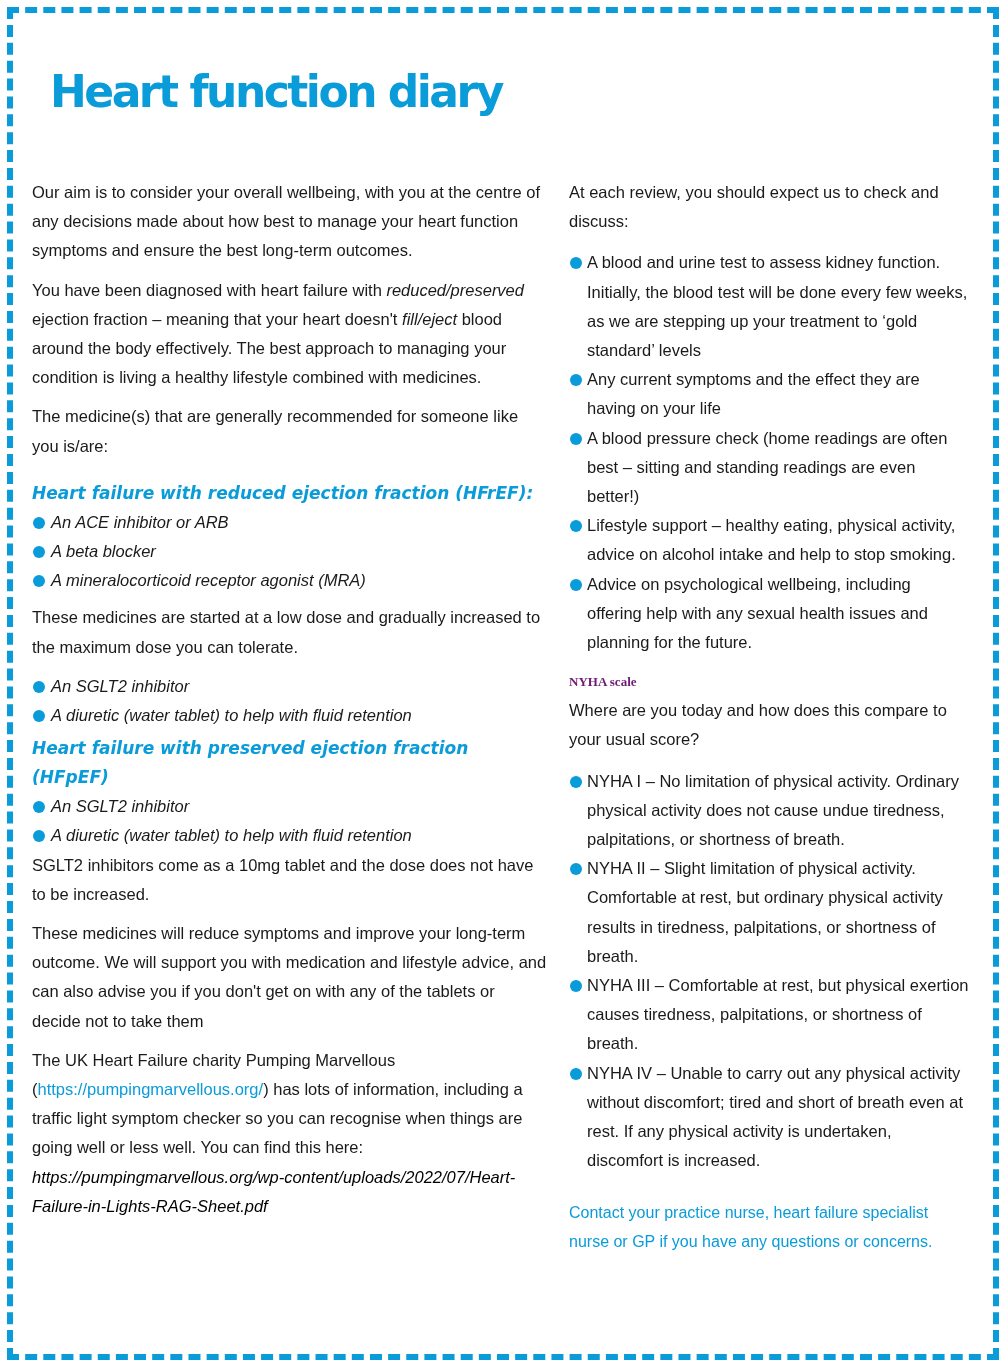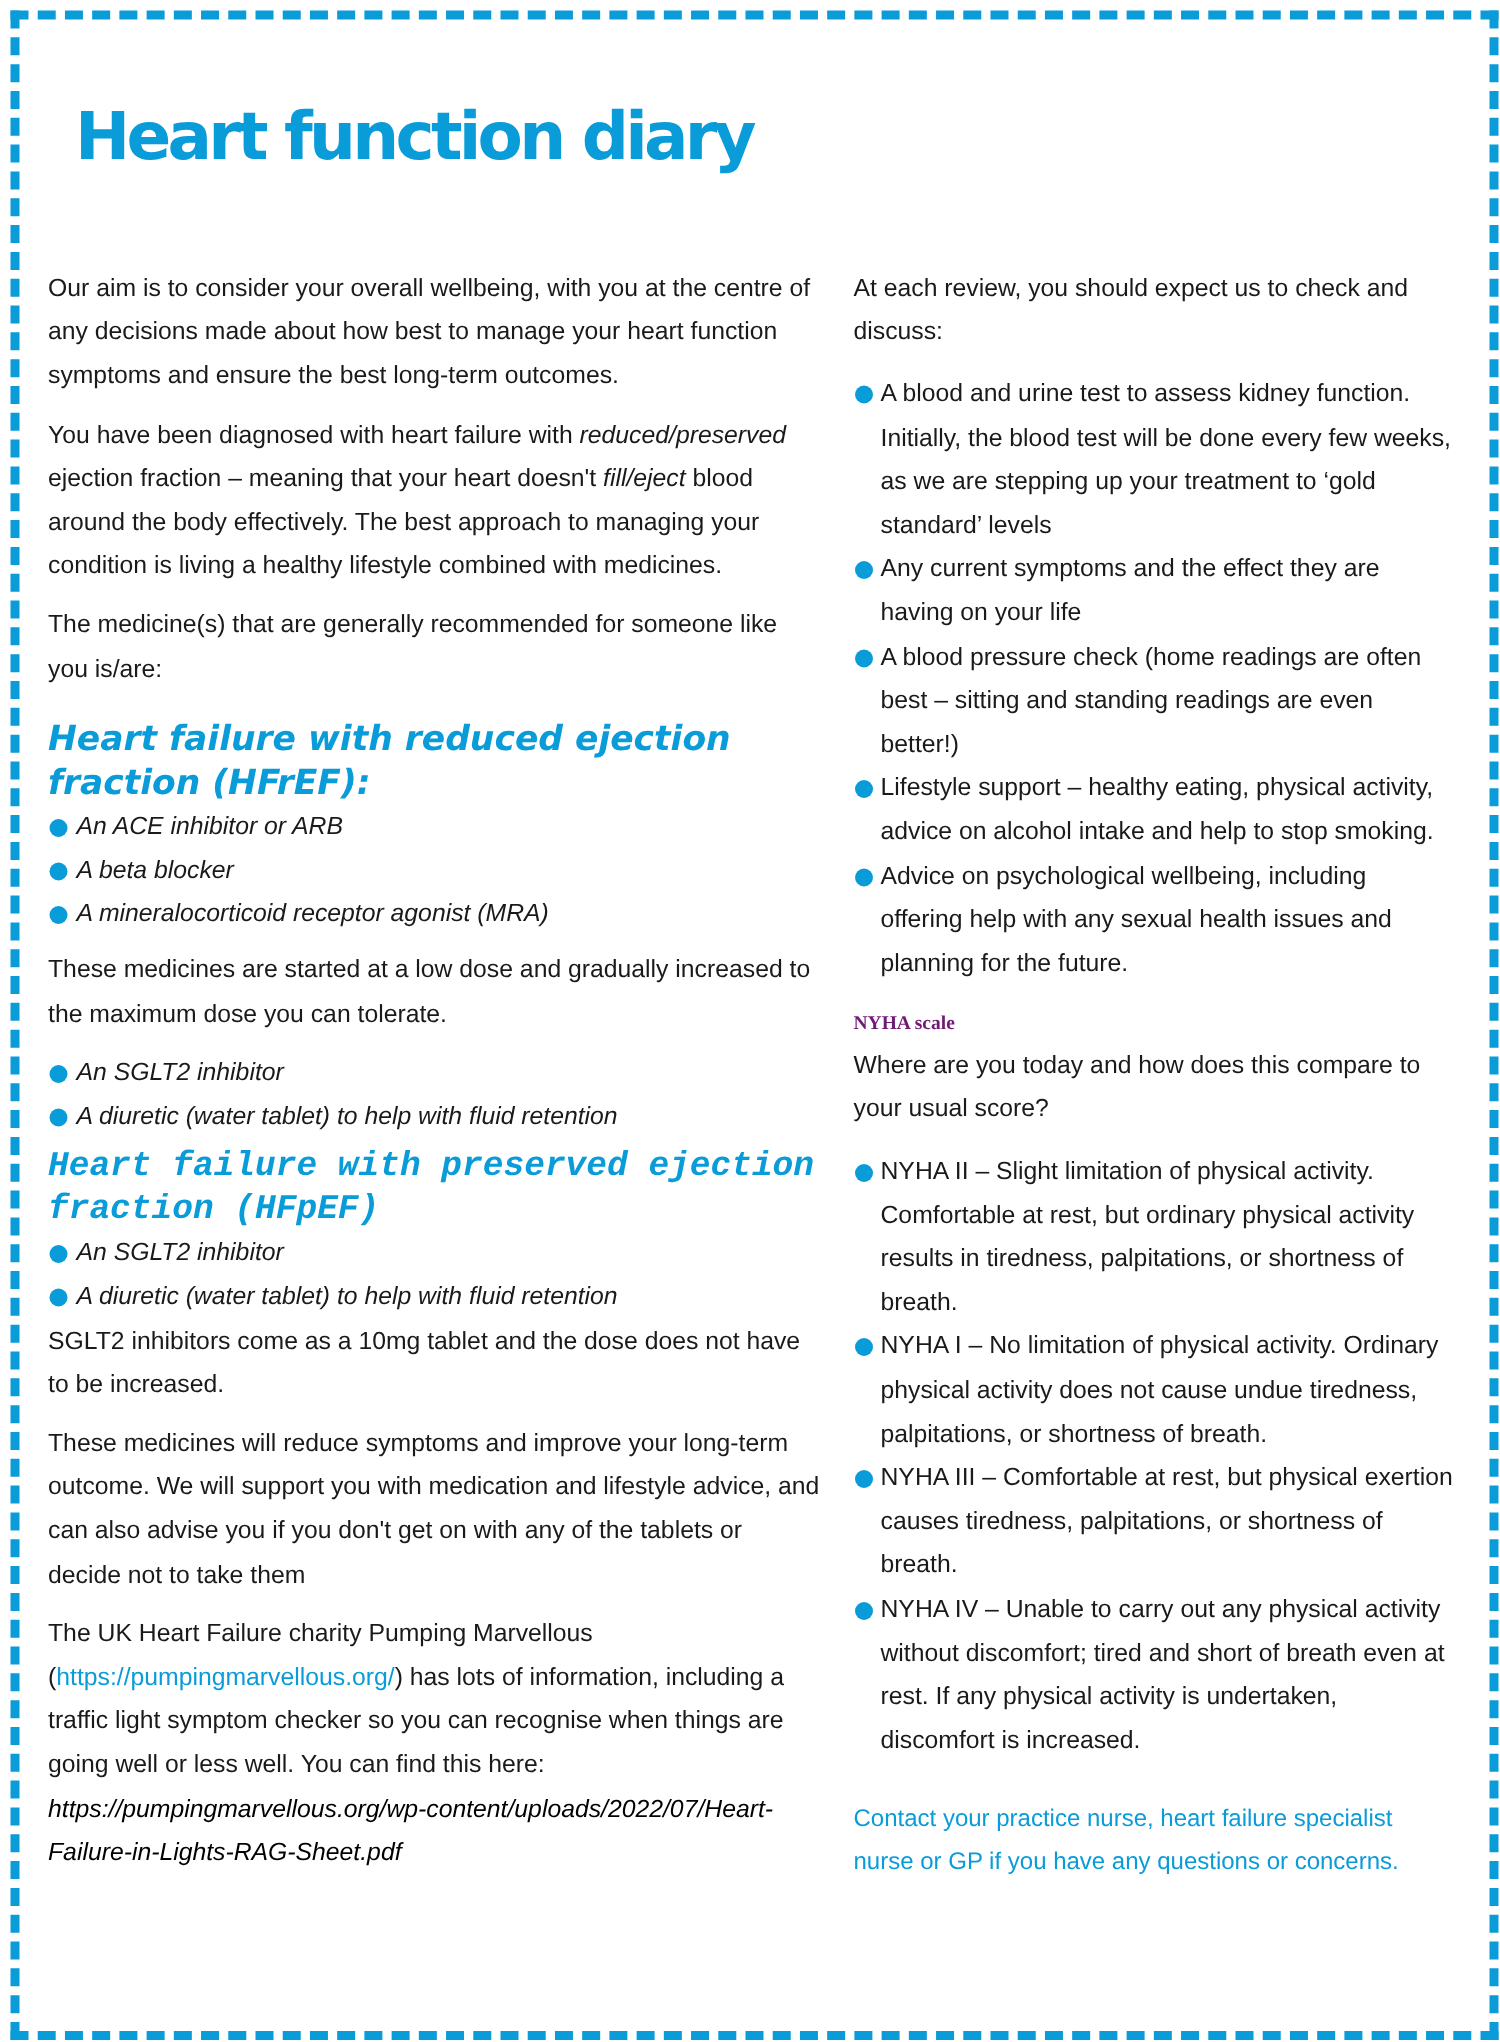--- a/index.html
+++ b/index.html
@@ -46,25 +46,25 @@
     .col-right { left: 569px; width: 400px; }
     p { margin: 0 0 10px 0; }
     .em { font-style: italic; }
     .link { color: #0a9bd9; }
     .link-italic { color: #000000; font-style: italic; }
     .subhead {
       font-family: "DejaVu Sans", sans-serif;
       font-weight: bold;
       font-style: italic;
       color: #0a9bd9;
-      font-size: 23px;
+      font-size: 17px;
       line-height: 29px;
       margin: 18px 0 0 0;
     }
-    .subhead2 { margin-top: 4px; font-family: Liberation Mono, monospace; }
+    .subhead2 { margin-top: 4px; }
     ul.blist {
       list-style: none;
       margin: 0 0 8px 0;
       padding: 0;
     }
     ul.blist li {
       position: relative;
       padding-left: 19px;
     }
     ul.blist li .dot {
@@ -142,20 +142,20 @@
     <li><span class="dot"></span><span class="txt">Any current symptoms and the effect they are having on your life</span></li>
     <li><span class="dot"></span><span class="txt">A blood pressure check (home readings are often best – sitting and standing readings are even better!)</span></li>
     <li><span class="dot"></span><span class="txt">Lifestyle support – healthy eating, physical activity, advice on alcohol intake and help to stop smoking.</span></li>
     <li><span class="dot"></span><span class="txt">Advice on psychological wellbeing, including offering help with any sexual health issues and planning for the future.</span></li>
   </ul>
 
   <h3 class="nyha-head">NYHA scale</h3>
   <p style="margin-bottom:12px;">Where are you today and how does this compare to your usual score?</p>
 
   <ul class="blist">
+    <li><span class="dot"></span><span class="txt">NYHA I – No limitation of physical activity. Ordinary physical activity does not cause undue tiredness, palpitations, or shortness of breath.</span></li>
     <li><span class="dot"></span><span class="txt">NYHA II – Slight limitation of physical activity. Comfortable at rest, but ordinary physical activity results in tiredness, palpitations, or shortness of breath.</span></li>
-    <li><span class="dot"></span><span class="txt">NYHA I – No limitation of physical activity. Ordinary physical activity does not cause undue tiredness, palpitations, or shortness of breath.</span></li>
     <li><span class="dot"></span><span class="txt">NYHA III – Comfortable at rest, but physical exertion causes tiredness, palpitations, or shortness of breath.</span></li>
     <li><span class="dot"></span><span class="txt">NYHA IV – Unable to carry out any physical activity without discomfort; tired and short of breath even at rest. If any physical activity is undertaken, discomfort is increased.</span></li>
   </ul>
 
   <p class="contact">Contact your practice nurse, heart failure specialist nurse or GP if you have any questions or concerns.</p>
 </div>
 
 </body></html>

